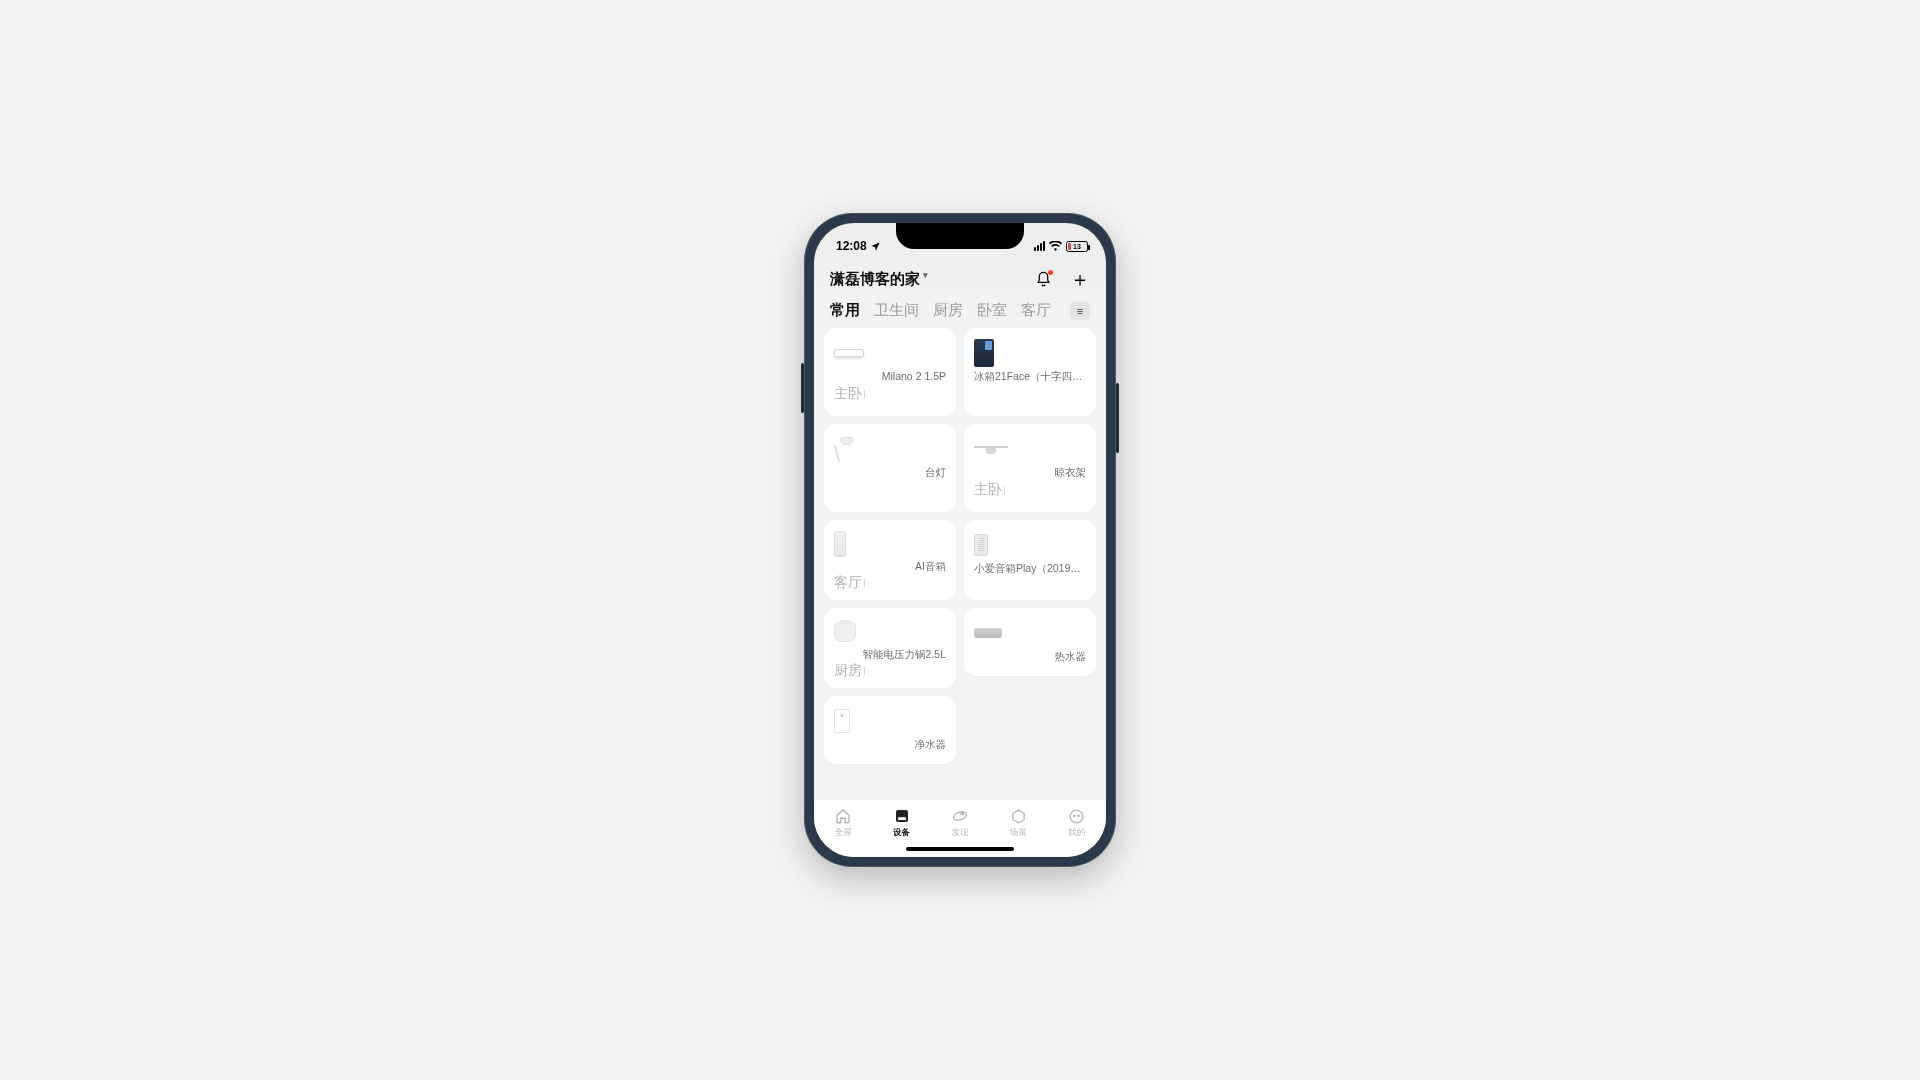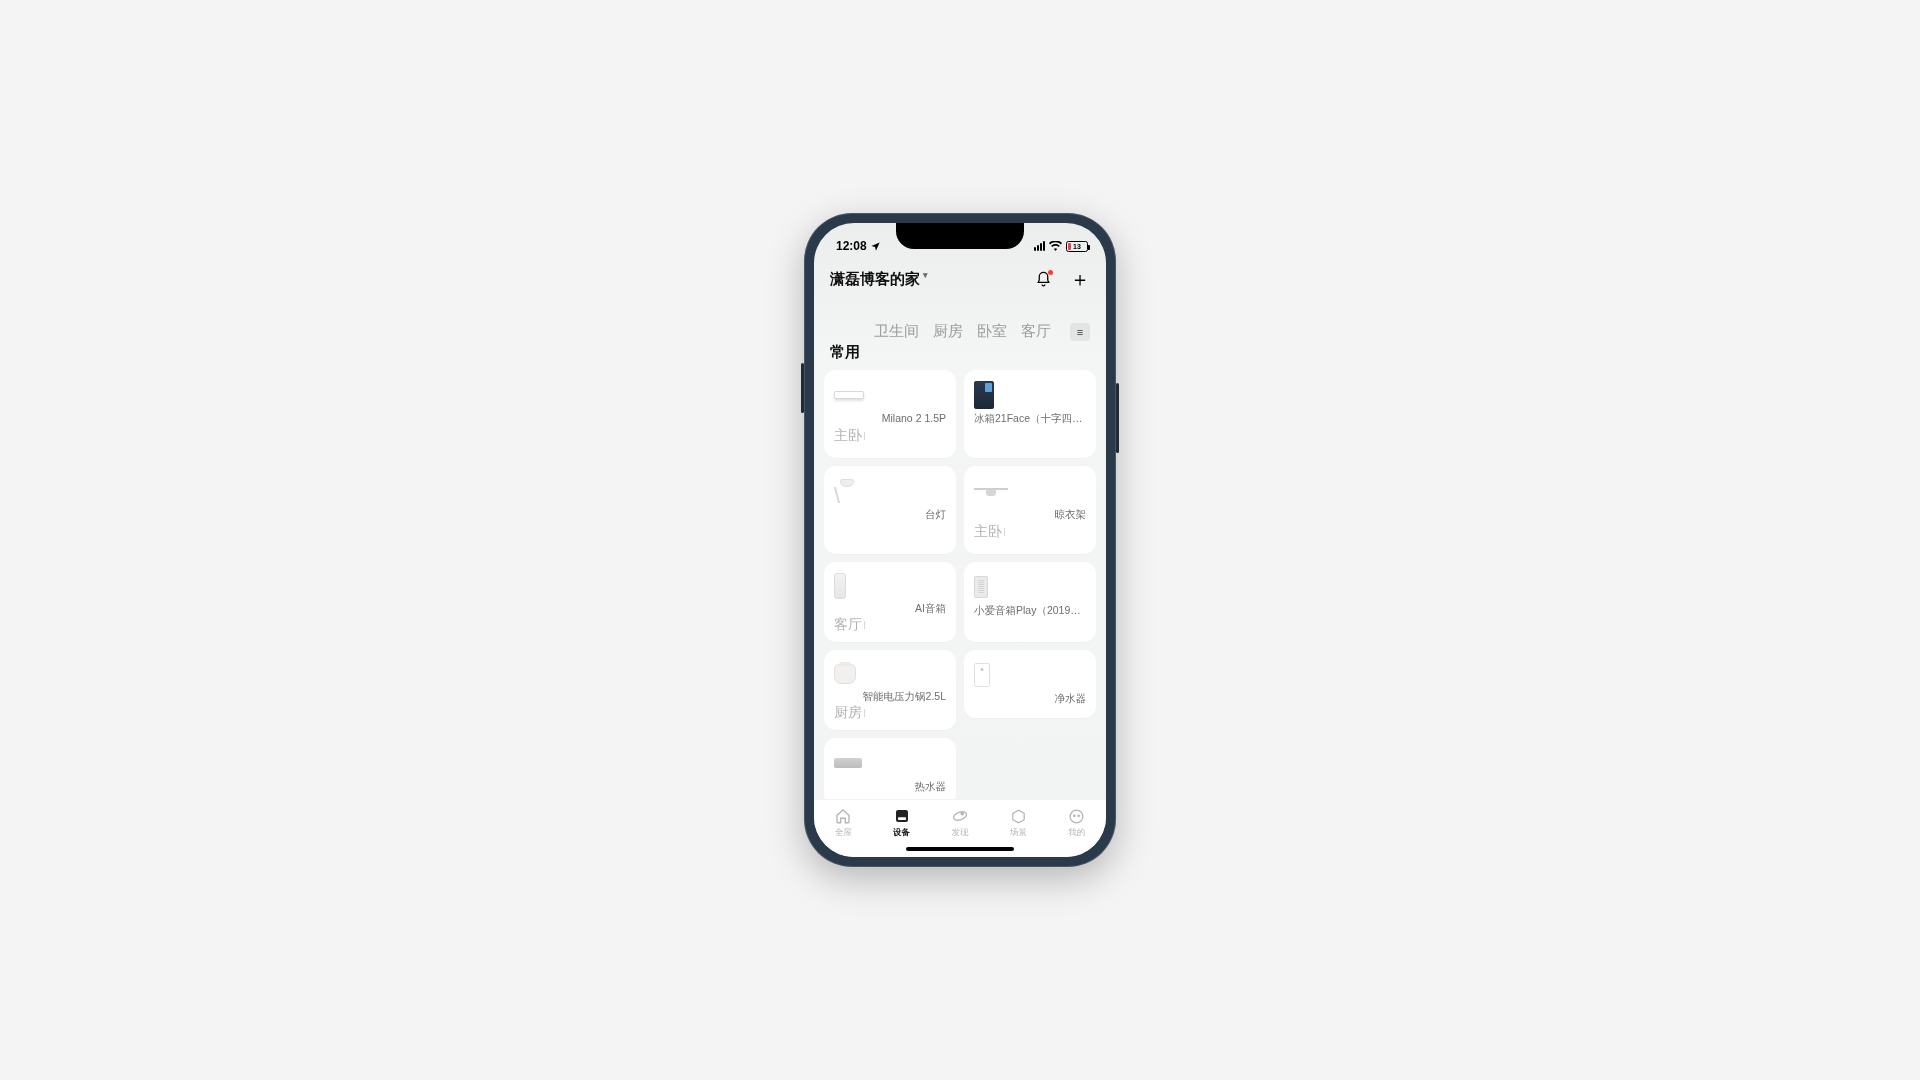--- a/index.html
+++ b/index.html
@@ -82,21 +82,21 @@
   .bell svg { width:17px; height:17px; display:block; }
   .bell .dot { position:absolute; top:-1px; right:-1px; width:5px; height:5px; border-radius:50%; background:#ff3b30; }
   .plus-icon { font-size:20px; font-weight:400; line-height:1; color:#000; }
 
   
   .tabs {
     display:flex; align-items:center; gap:14px;
     padding: 12px 16px 8px 16px; flex-shrink:0;
     font-size:15px; color:#9b9b9b;
   }
-  .tabs .tab.active { color:#111; font-weight:700;margin-top:42px; }
+  .tabs .tab.active { color:#111; font-weight:700; }
   .tabs .rooms-menu {
     margin-left:auto; width:20px; height:18px; border-radius:4px;
     background:rgba(0,0,0,0.06);
     display:flex; align-items:center; justify-content:center;
     font-size:11px; color:#333;
   }
 
   
   .content {
     flex:1; overflow:hidden; padding: 0 10px 4px 10px;
@@ -280,29 +280,29 @@
               <div class="t-cooker"></div>
             </div>
             <div class="dev-name">智能电压力锅2.5L</div>
             <div class="dev-room">
               <span>厨房</span>
               <span class="bar"></span>
             </div>
           </div>
           <div class="card clip">
             <div class="thumb">
+              <div class="t-heater"></div>
+            </div>
+            <div class="dev-name">热水器</div>
+          </div>
+          <div class="card clip">
+            <div class="thumb">
               <div class="t-purifier"></div>
             </div>
             <div class="dev-name">净水器</div>
-          </div>
-          <div class="card clip">
-            <div class="thumb">
-              <div class="t-heater"></div>
-            </div>
-            <div class="dev-name">热水器</div>
           </div>
         </div>
     </div>
 
     <div class="tabbar">
       <div class="nav">
         <span class="nico">
           <svg width="18" height="18" viewBox="0 0 24 24" fill="none" stroke="#b5b5b5" stroke-width="1.8">
               <path d="M4 11l8-7 8 7v9a1 1 0 0 1-1 1h-4v-6h-6v6H5a1 1 0 0 1-1-1v-9z"></path>
             </svg>

